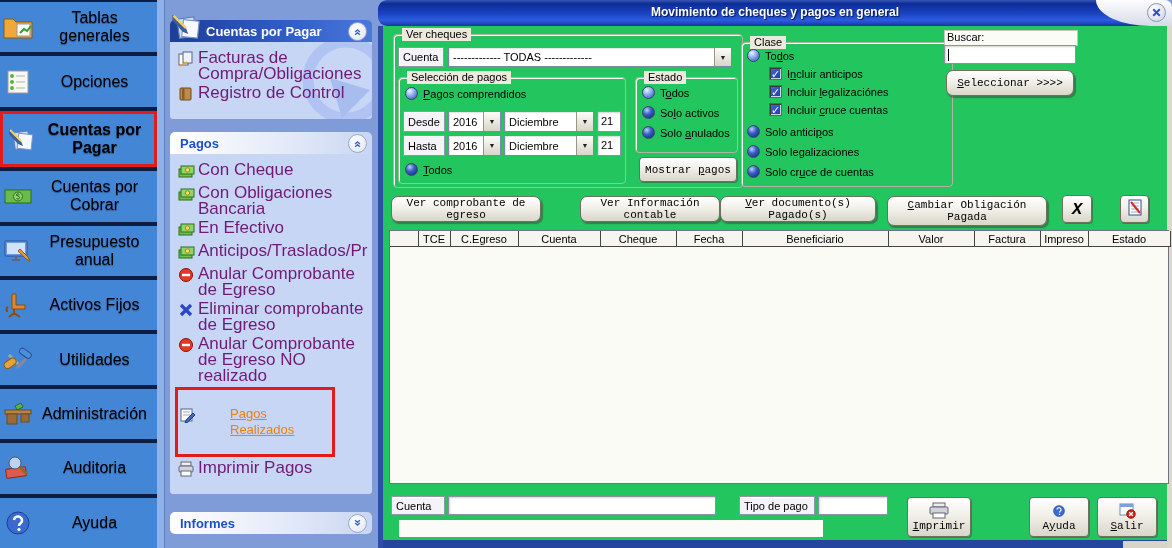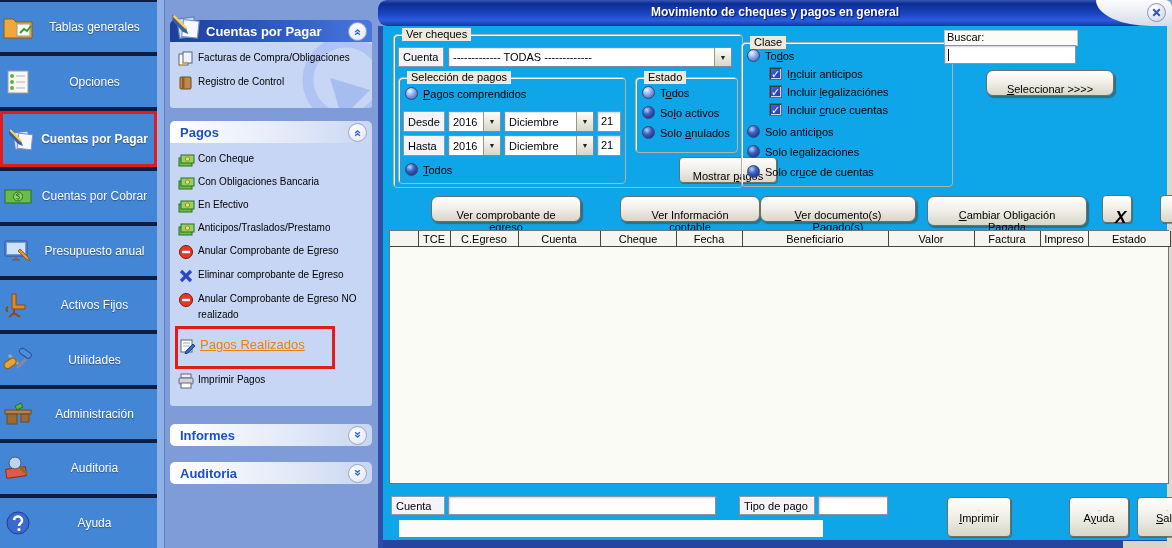--- a/index.html
+++ b/index.html
@@ -2,72 +2,72 @@
 <html><head>
 <meta charset="utf-8">
 <style>
   html,body{margin:0;padding:0;background:#3a5a9a;font-family:"Liberation Sans",sans-serif;}
   #app{position:relative;width:1172px;height:548px;overflow:hidden;background:#7f9bd8;}
   
   #sidebar{position:absolute;left:0;top:0;width:157px;height:548px;background:#0d1e42;
     display:flex;flex-direction:column;gap:4px;padding-top:2px;box-sizing:border-box;}
   .sbtn{flex:1;background:#4486d6;display:flex;align-items:center;min-height:0;cursor:pointer;}
   .sbtn .sicon{width:36px;flex:none;display:flex;justify-content:center;}
-  .sbtn .slabel{flex:1;text-align:center;color:#ffffff;font-size:12px;padding-right:4px;
+  .sbtn .slabel{flex:1;text-align:center;color:#000000;font-size:16px;padding-right:4px;
     text-shadow:0 1px 1px rgba(0,0,30,.4);}
   .sbtn.hl{border:3px solid #e21b1b;font-weight:bold;}
   #sidebar-strip{position:absolute;left:157px;top:0;width:7px;height:548px;background:#8fb2e8;border-right:1px solid #5a7ec0;}
   
   #panel{position:absolute;left:165px;top:0;width:213px;height:548px;background:#7f9bd8;box-sizing:border-box;padding:20px 4px 0 5px;}
   .sec{width:202px;margin-bottom:13px;position:relative;}
   .shead{height:22px;display:flex;align-items:center;border-top-left-radius:5px;border-top-right-radius:5px;
     background:linear-gradient(90deg,#ffffff,#e2e9f8 60%,#c9d6f2);cursor:pointer;position:relative;}
   .shead .stitle{flex:1;font-size:13px;font-weight:bold;color:#1b50c8;padding-left:10px;}
   .shead.dark{background:linear-gradient(90deg,#1d3e9a,#2f5cc4 55%,#4a77dd);}
   .shead.dark .stitle{color:#fff;padding-left:36px;}
   .chevbtn{width:17px;height:17px;border-radius:50%;background:radial-gradient(circle at 35% 30%,#ffffff,#dfe4f2);
     border:1px solid #9aa8cc;margin-right:5px;display:flex;align-items:center;justify-content:center;flex:none;cursor:pointer;}
   .bigicon{position:absolute;left:-2px;top:-12px;width:36px;height:36px;}
   .sbody{background:#c7d6f5;padding:8px 4px 10px 8px;position:relative;overflow:hidden;border-bottom-left-radius:3px;border-bottom-right-radius:3px;}
   .wmark{position:absolute;right:-22px;top:-6px;opacity:.75;pointer-events:none;}
   .pitem{display:flex;align-items:flex-start;margin-bottom:3px;cursor:pointer;position:relative;}
   .pitem .ic{width:20px;flex:none;padding-top:1px;}
-  .pitem .lbl{font-size:10px;color:#000000;line-height:16px;}
+  .pitem .lbl{font-size:17px;color:#701a75;line-height:16px;}
   .pitem .lbl.clip{white-space:nowrap;overflow:hidden;max-width:172px;display:block;}
-  .pitem.hot{border:3px solid #e21b1b;padding:8px 2px;margin-left:-3px;width:150px;}
+  .pitem.hot{border:3px solid #e21b1b;padding:16px 2px;margin-left:-3px;width:150px;gap:30px;}
   .pitem.hot .lbl{color:#e8820a;text-decoration:underline;font-size:13px;}
   
   #win{position:absolute;left:378px;top:0;width:794px;height:548px;border-top-left-radius:7px;border-top-right-radius:7px;overflow:hidden;}
   #titlebar{position:relative;height:26px;background:linear-gradient(180deg,#3a56b4 0%,#0c2d96 14%,#1c45c4 55%,#2c5ce0 78%,#16379e 100%);border-radius:9px;}
   #titlebar .title{position:absolute;left:0;right:0;top:5px;text-align:center;color:#fff;font-size:12px;font-weight:bold;
     text-shadow:1px 1px 1px #05144a;}
   .tb-right{position:absolute;right:0;top:0;width:76px;height:26px;background:linear-gradient(180deg,#fdfdfe,#d7dbe7);
     border-bottom-left-radius:55px 26px;display:flex;justify-content:flex-end;align-items:flex-start;padding:3px 6px 0 0;box-sizing:border-box;}
   .closebtn{width:19px;height:19px;border-radius:50%;border:1px solid #8a94b8;padding:0;
     background:radial-gradient(circle at 35% 30%,#ffffff,#ccd2e2);display:flex;align-items:center;justify-content:center;cursor:pointer;}
-  #content{position:relative;height:522px;background:#0ea5e9;border-left:5px solid #2e4da8;border-right:5px solid #dcd8ca;box-sizing:border-box;font-size:11px;color:#000;}
+  #content{position:relative;height:522px;background:#22c55e;border-left:5px solid #2e4da8;border-right:5px solid #dcd8ca;box-sizing:border-box;font-size:11px;color:#000;}
   .grp{position:absolute;border:1px solid #b5b2a3;border-radius:4px;box-shadow:inset 1px 1px 0 #fdfdf8;}
   .glab{position:absolute;top:-7px;left:8px;background:#ece9dd;padding:0 4px;font-size:11px;line-height:13px;}
   .chip{position:absolute;background:#f4f4f8;border:1px solid #9098a8;box-shadow:inset 1px 1px 0 #fff;
     display:flex;align-items:center;padding-left:4px;box-sizing:border-box;font-size:11px;}
   .tbox{position:absolute;background:#fff;border:1px solid #8a92a4;box-shadow:inset 1px 1px 2px rgba(0,0,0,.18);box-sizing:border-box;}
   .combo{position:absolute;background:#fff;border:1px solid #7a8aa0;box-shadow:inset 1px 1px 1px rgba(0,0,0,.12);
     display:flex;align-items:center;box-sizing:border-box;cursor:pointer;}
   .combo .cval{flex:1;padding-left:4px;font-size:11px;white-space:nowrap;overflow:hidden;}
   .combo .carrow{width:16px;align-self:stretch;background:linear-gradient(180deg,#fdfdfa,#d8d5c8);
     border-left:1px solid #9a97x8;border-left:1px solid #9a9788;display:flex;align-items:center;justify-content:center;font-size:7px;color:#222;}
   .radio{width:13px;height:13px;border-radius:50%;flex:none;border:1px solid #3a4668;box-sizing:border-box;
     background:radial-gradient(circle at 35% 28%,#b9d2fa 0%,#3a62c8 40%,#0c2470 100%);cursor:pointer;}
   .radio.sel{background:radial-gradient(circle at 35% 28%,#eef6ff 0%,#86a9ee 45%,#2a4fae 100%);}
   .chk{width:13px;height:13px;flex:none;border:1px solid #5a6478;box-shadow:inset 1px 1px 0 #39393f, inset -1px -1px 0 #cfd4e0;
     background:linear-gradient(135deg,#4a6ade,#1a3aa8);color:#fff;font-size:11px;line-height:12px;text-align:center;cursor:pointer;box-sizing:border-box;}
   .frow{position:absolute;display:flex;align-items:center;gap:5px;}
   .frow .rlab{font-size:11px;white-space:nowrap;}
   .btn{background:linear-gradient(180deg,#ffffff 0%,#f1f0e9 45%,#d9d6c9 100%);border:1px solid #6f6f64;border-radius:4px;
-    box-shadow:1px 1px 0 rgba(70,70,55,.5);font-size:11px;font-family:Liberation Sans, sans-serif;cursor:pointer;position:absolute;padding:12px;margin-left:40px;}
+    box-shadow:1px 1px 0 rgba(70,70,55,.5);font-size:11px;font-family:Liberation Mono, monospace;cursor:pointer;position:absolute;padding:0;}
   .btn.big{border-radius:7px;box-shadow:1.5px 2px 1px rgba(70,70,55,.55);}
   .vbtn{display:flex;flex-direction:column;align-items:center;justify-content:center;gap:1px;}
   .tablewrap{position:absolute;left:6px;top:204px;width:780px;height:254px;background:#fbfbf6;border:1px solid #6a7484;box-sizing:border-box;}
   .tablewrap table{border-collapse:collapse;width:100%;table-layout:fixed;}
   .tablewrap th{border-right:1px solid #444;border-bottom:1px solid #444;background:#f6f5ef;
     font-size:11px;font-weight:normal;height:15px;padding:0;white-space:nowrap;overflow:hidden;}
   .strip{position:absolute;background:#fbfbf7;}
   .navy{position:absolute;bottom:0;left:0;width:740px;height:8px;background:#26459e;}
   .navy2{position:absolute;bottom:0;left:740px;right:0;height:8px;background:#d8d5c8;border-top:1px solid #26459e;box-sizing:border-box;}
   u{text-decoration:underline;}

